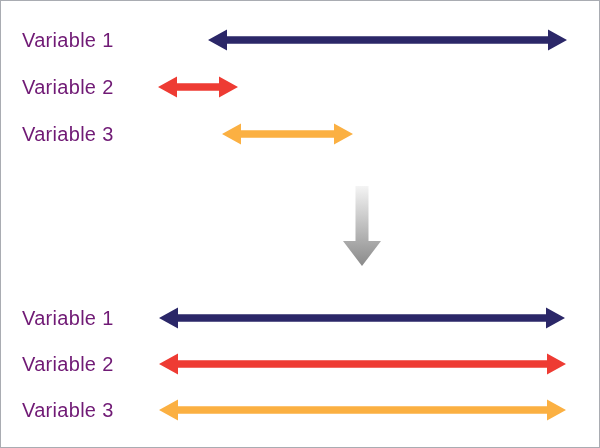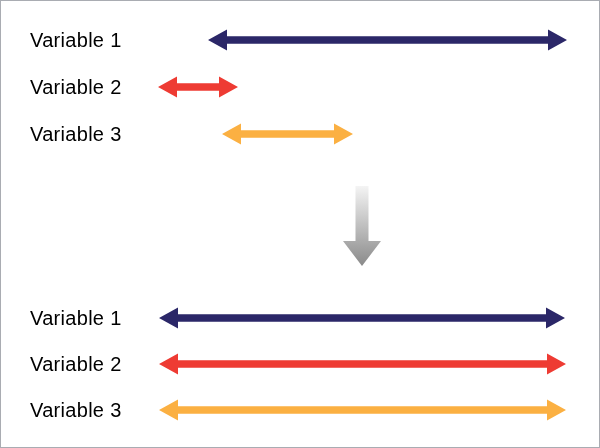--- a/index.html
+++ b/index.html
@@ -11,25 +11,25 @@
   .canvas {
     position: relative;
     width: 598px;
     height: 446px;
     border: 1px solid #a9acb2;
     background: #ffffff;
     overflow: hidden;
   }
   .var-label {
     position: absolute;
-    left: 29px;
+    left: 21px;
     transform: translateY(-50%);
     font-size: 20px;
     letter-spacing: 0.3px;
-    color: #000000;
+    color: #701a75;
     white-space: nowrap;
     user-select: none;
   }
   svg.arrows {
     position: absolute;
     left: 0;
     top: 0;
     width: 598px;
     height: 446px;
     display: block;

